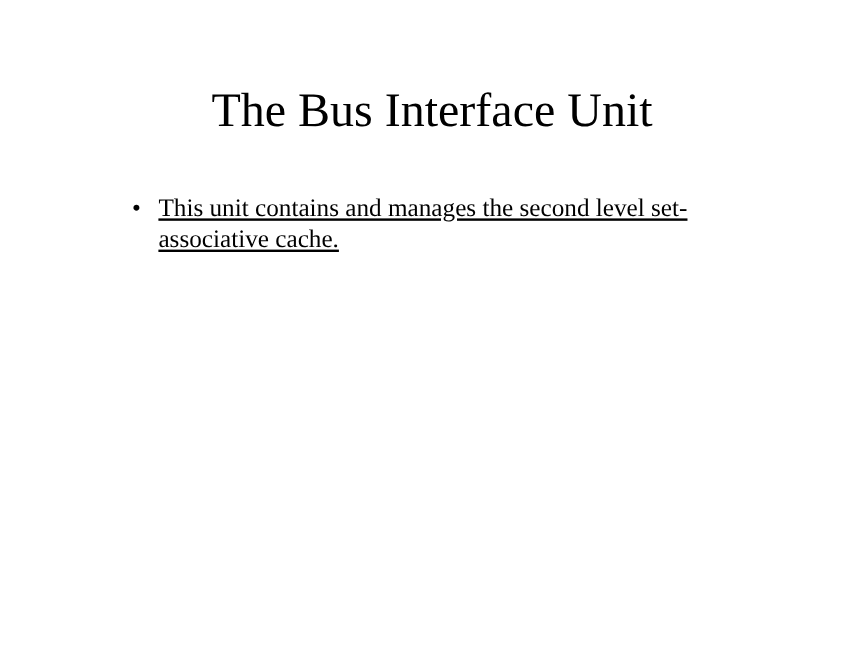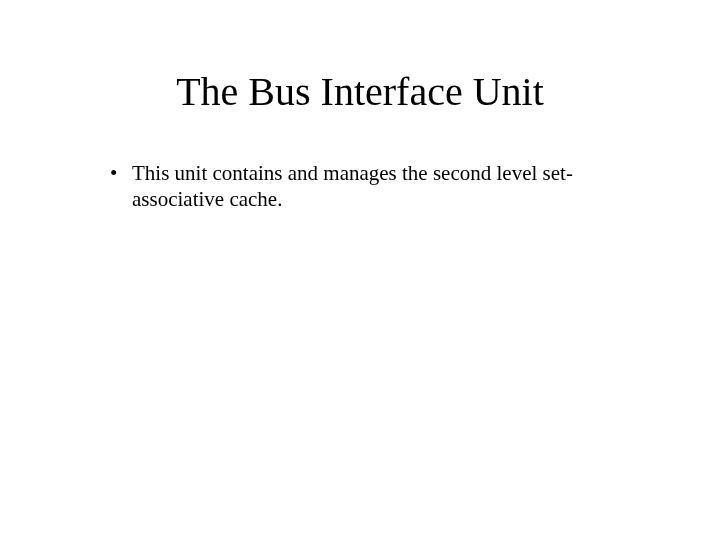--- a/index.html
+++ b/index.html
@@ -37,20 +37,21 @@
   }
   ul.bullets {
     list-style: none;
     margin: 0;
     padding: 0;
   }
   ul.bullets li {
     position: relative;
     padding-left: 24px;
     margin-bottom: 4px;
+    text-decoration: underline;
   }
   ul.bullets li::before {
     content: "•";
     position: absolute;
     left: 2px;
     top: 0;
     font-size: 21px;
     line-height: 1.25;
   }
 </style>

